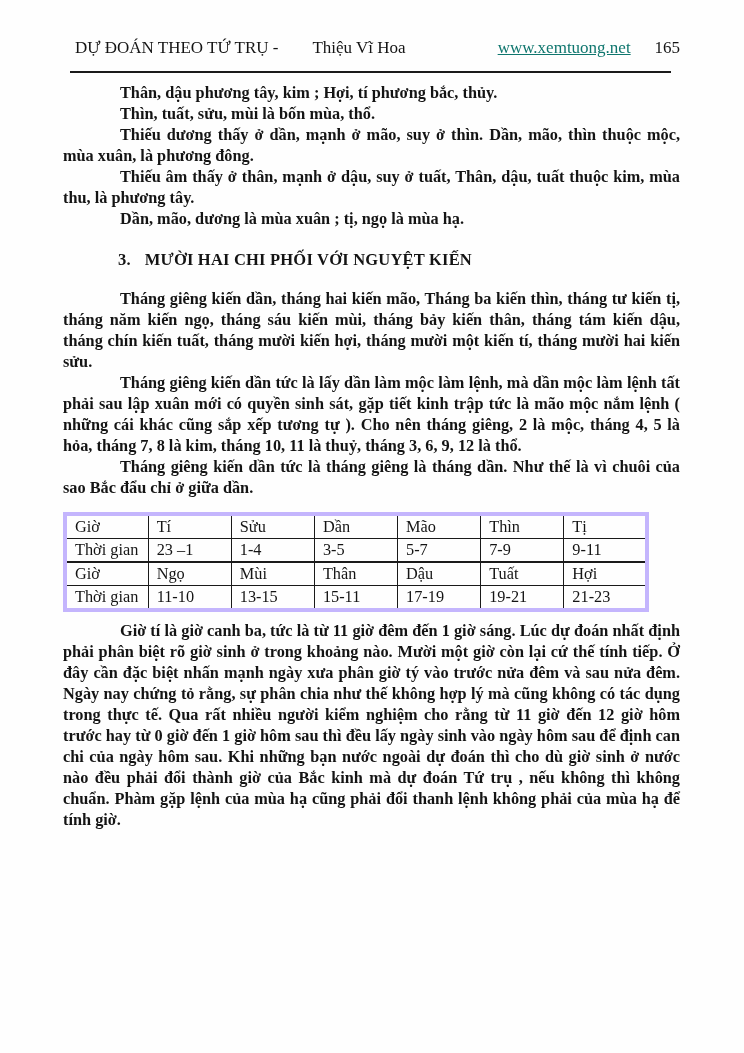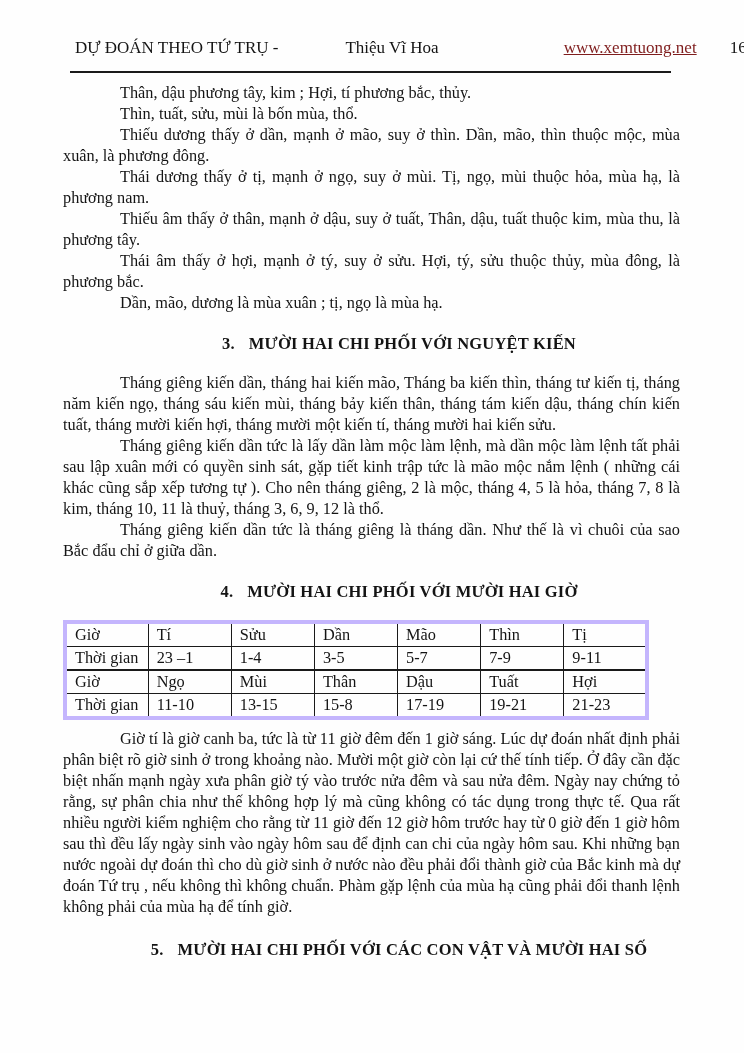--- a/index.html
+++ b/index.html
@@ -17,50 +17,49 @@
     padding: 38px 64px 0 63px;
     background: #fefefe;
   }
   
   .page-header {
     display: flex;
     align-items: baseline;
     font-size: 17px;
     padding-left: 12px;
     white-space: nowrap;
-    gap: 33px;
   }
   .page-header .author { margin-left: 34px; }
   .page-header .website {
     margin-left: 92px;
     text-decoration: underline;
-    color: #7f1d1d;
+    color: #0f766e;
   }
   .page-header .page-number { margin-left: auto; }
   .header-divider {
     border: none;
     border-top: 2px solid #1a1a1a;
     width: 601px;
     margin: 13px 0 0 7px;
   }
   
   .body-text {
     margin-top: 9px;
     font-size: 16.3px;
     line-height: 21px;
     text-align: justify;
   }
-  .body-text p { text-indent: 57px; }
+  .body-text p { text-indent: 57px; font-weight: bold; }
   
   .section-heading {
     font-weight: bold;
     font-size: 16.5px;
     line-height: 21px;
     margin: 20px 0 18px 55px;
-    text-align: center;
+    text-align: left;
     text-indent: 0;
     letter-spacing: 0.2px;
   }
   .section-heading .h-num { margin-right: 14px; }
   
   .hours-table-wrap { margin-top: 14px; }
   table.hours-table {
     width: 586px;
     border-collapse: collapse;
     table-layout: fixed;
@@ -92,36 +91,31 @@
     <span class="page-number">165</span>
   </div>
 
   <hr class="header-divider">
 
   <div class="body-text">
 
     <p>Thân, dậu phương tây, kim ; Hợi, tí phương bắc, thủy.</p>
     <p>Thìn, tuất, sửu, mùi là bốn mùa, thổ.</p>
     <p>Thiếu dương thấy ở dần, mạnh ở mão, suy ở thìn. Dần, mão, thìn thuộc mộc, mùa xuân, là phương đông.</p>
-    <p>Thái dương thấy ở tị, mạnh ở ngọ, suy ở mùi. Tị, ngọ, mùi thuộc hỏa, mùa hạ, là phương nam.</p>
     <p>Thiếu âm thấy ở thân, mạnh ở dậu, suy ở tuất, Thân, dậu, tuất thuộc kim, mùa thu, là phương tây.</p>
-    <p>Thái âm thấy ở hợi, mạnh ở tý, suy ở sửu. Hợi, tý, sửu thuộc thủy, mùa đông, là phương bắc.</p>
     <p>Dần, mão, dương là mùa xuân ; tị, ngọ là mùa hạ.</p>
 
     <h3 class="section-heading">
       <span class="h-num">3.</span><span>MƯỜI HAI CHI PHỐI VỚI NGUYỆT KIẾN</span>
     </h3>
 
     <p>Tháng giêng kiến dần, tháng hai kiến mão, Tháng ba kiến thìn, tháng tư kiến tị, tháng năm kiến ngọ, tháng sáu kiến mùi, tháng bảy kiến thân, tháng tám kiến dậu, tháng chín kiến tuất, tháng mười kiến hợi, tháng mười một kiến tí, tháng mười hai kiến sửu.</p>
     <p>Tháng giêng kiến dần tức là lấy dần làm mộc làm lệnh, mà dần mộc làm lệnh tất phải sau lập xuân mới có quyền sinh sát, gặp tiết kinh trập tức là mão mộc nắm lệnh ( những cái khác cũng sắp xếp tương tự ). Cho nên tháng giêng, 2 là mộc, tháng 4, 5 là hỏa, tháng 7, 8 là kim, tháng 10, 11 là thuỷ, tháng 3, 6, 9, 12 là thổ.</p>
     <p>Tháng giêng kiến dần tức là tháng giêng là tháng dần. Như thế là vì chuôi của sao Bắc đẩu chỉ ở giữa dần.</p>
 
-    <h3 class="section-heading">
-      <span class="h-num">4.</span><span>MƯỜI HAI CHI PHỐI VỚI MƯỜI HAI GIỜ</span>
-    </h3>
 
     <div class="hours-table-wrap">
       <table class="hours-table">
         <tbody>
           <tr>
             <td>Giờ</td>
             <td>Tí</td>
             <td>Sửu</td>
             <td>Dần</td>
             <td>Mão</td>
@@ -143,29 +137,26 @@
             <td>Mùi</td>
             <td>Thân</td>
             <td>Dậu</td>
             <td>Tuất</td>
             <td>Hợi</td>
           </tr>
           <tr>
             <td>Thời gian</td>
             <td>11-10</td>
             <td>13-15</td>
-            <td>15-8</td>
+            <td>15-11</td>
             <td>17-19</td>
             <td>19-21</td>
             <td>21-23</td>
           </tr>
         </tbody>
       </table>
     </div>
 
     <p class="after-table">Giờ tí là giờ canh ba, tức là từ 11 giờ đêm đến 1 giờ sáng. Lúc dự đoán nhất định phải phân biệt rõ giờ sinh ở trong khoảng nào. Mười một giờ còn lại cứ thế tính tiếp. Ở đây cần đặc biệt nhấn mạnh ngày xưa phân giờ tý vào trước nửa đêm và sau nửa đêm. Ngày nay chứng tỏ rằng, sự phân chia như thế không hợp lý mà cũng không có tác dụng trong thực tế. Qua rất nhiều người kiểm nghiệm cho rằng từ 11 giờ đến 12 giờ hôm trước hay từ 0 giờ đến 1 giờ hôm sau thì đều lấy ngày sinh vào ngày hôm sau để định can chi của ngày hôm sau. Khi những bạn nước ngoài dự đoán thì cho dù giờ sinh ở nước nào đều phải đổi thành giờ của Bắc kinh mà dự đoán Tứ trụ , nếu không thì không chuẩn. Phàm gặp lệnh của mùa hạ cũng phải đổi thanh lệnh không phải của mùa hạ để tính giờ.</p>
 
-    <h3 class="section-heading last-heading">
-      <span class="h-num">5.</span><span>MƯỜI HAI CHI PHỐI VỚI CÁC CON VẬT VÀ MƯỜI HAI SỐ</span>
-    </h3>
 
   </div>
 </div>
 
 </body></html>

